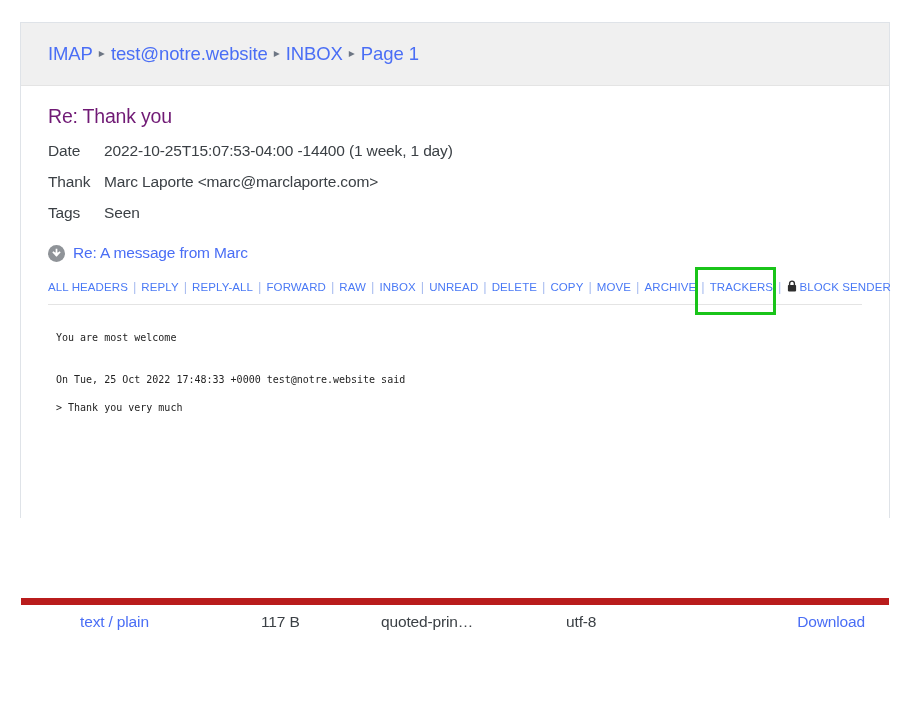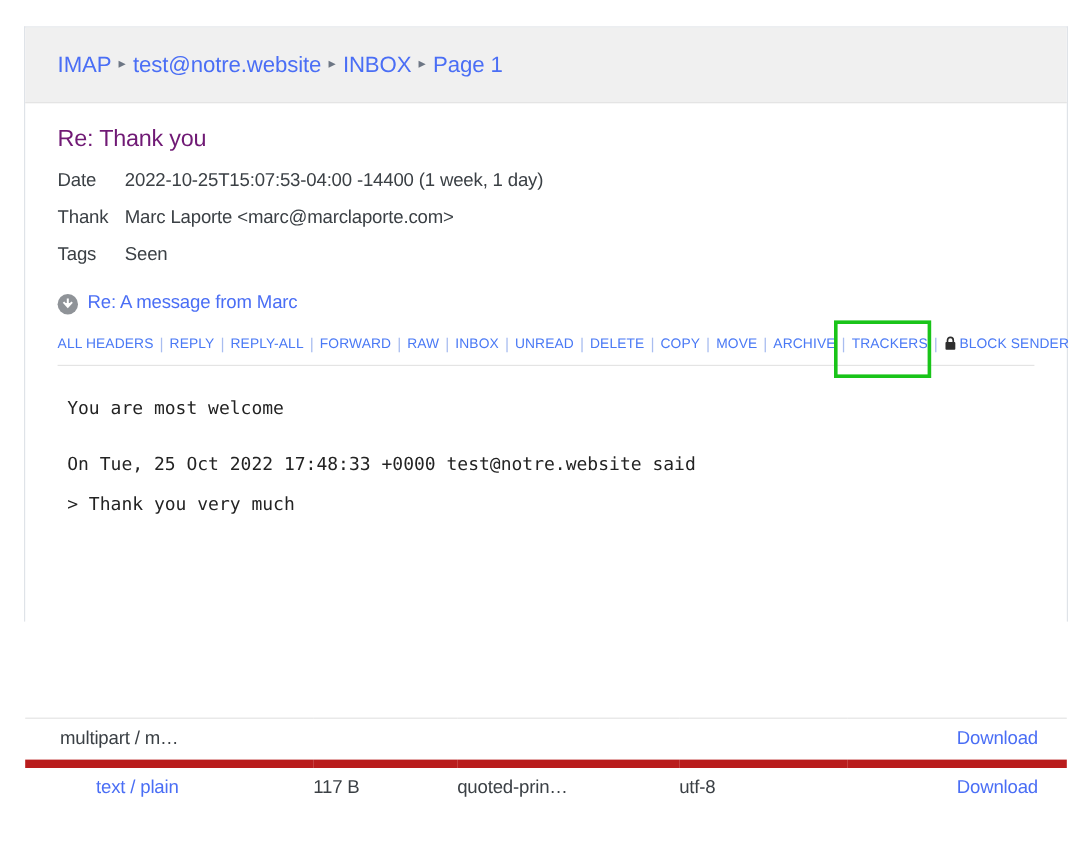--- a/index.html
+++ b/index.html
@@ -133,21 +133,21 @@
   }
 
   .body-sep {
     margin-top: 6px;
     border-top: 1px solid #e4e4e4;
   }
 
   
   .body-text {
     font-family: "DejaVu Sans Mono", monospace;
-    font-size: 15px;
+    font-size: 10px;
     color: #232323;
     line-height: 1;
     padding: 28px 0 0 35px;
     height: 293px;
   }
   .body-text p { margin: 0 0 32px 0; }
   .body-text p.tight { margin-bottom: 18px; }
 
   
   .parts-table {
@@ -259,29 +259,20 @@
   </div>
 
   <div class="body-text">
     <p>You are most welcome</p>
     <p class="tight">On Tue, 25 Oct 2022 17:48:33 +0000 test@notre.website said</p>
     <p>&gt; Thank you very much</p>
   </div>
 
   <table class="parts-table">
     <tbody>
-        <tr class="row-top">
-      <td class="c-type">multipart / m…</td>
-      <td class="c-size"></td>
-      <td class="c-enc"></td>
-      <td class="c-chars"></td>
-      <td class="c-dl">
-        <span class="link-blue">Download</span>
-      </td>
-    </tr>
     <tr class="row-bottom">
       <td class="c-type indent-1">
         <span class="link-blue">text / plain</span>
       </td>
       <td class="c-size">117 B</td>
       <td class="c-enc">quoted-prin…</td>
       <td class="c-chars">utf-8</td>
       <td class="c-dl">
         <span class="link-blue">Download</span>
       </td>

